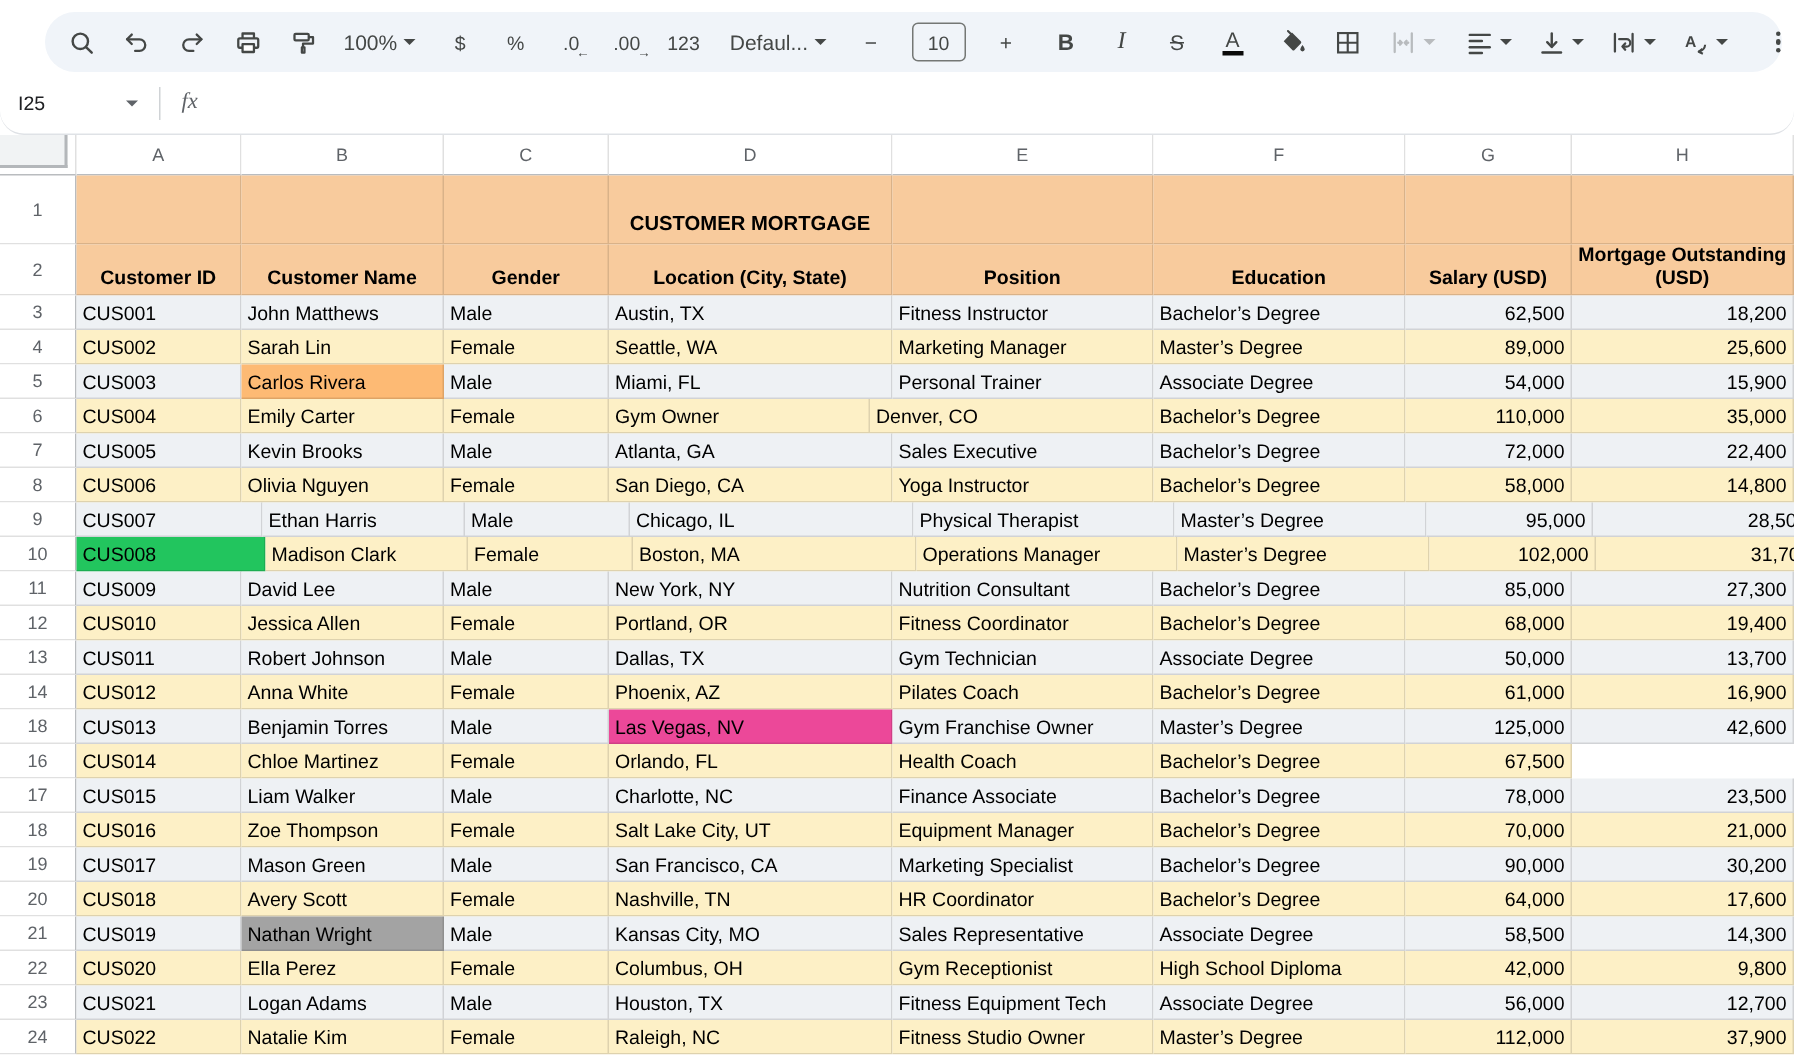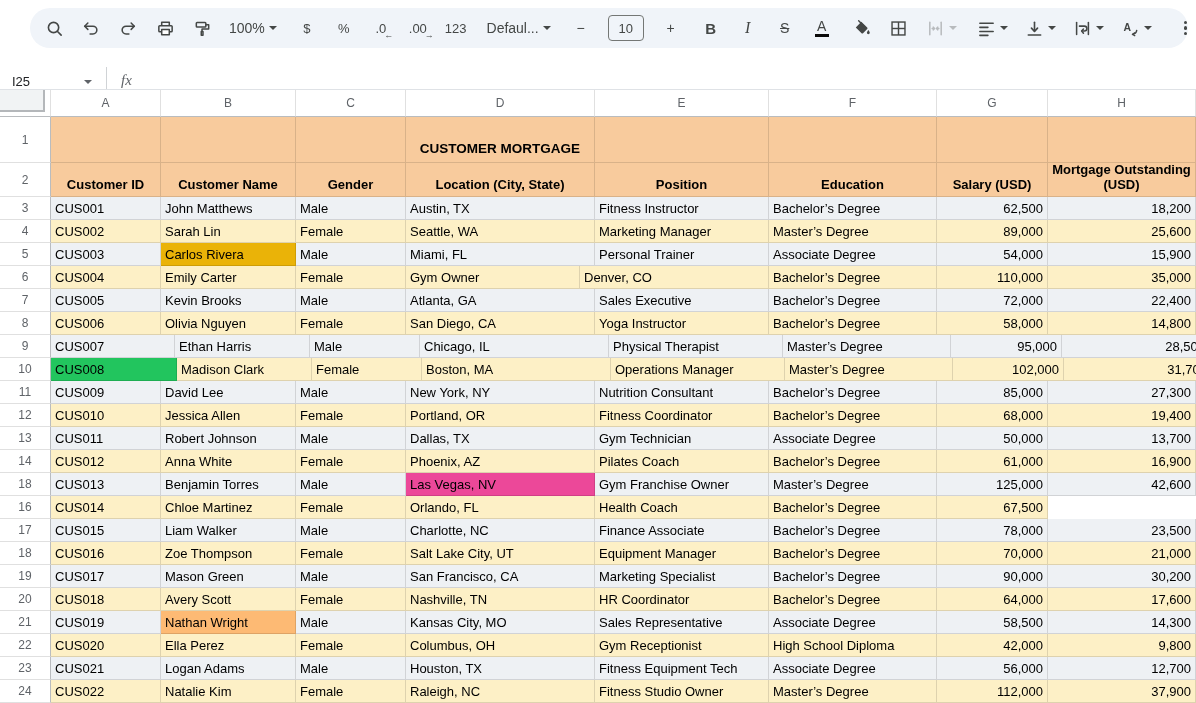--- a/index.html
+++ b/index.html
@@ -23,21 +23,21 @@
   .ital-i{font-style:italic;font-family:"Liberation Serif",serif;font-size:16px;}
   .strike-s{font-size:14px;text-decoration:line-through;}
   .a-color{display:flex;flex-direction:column;align-items:center;line-height:13px;}
   .a-color .glyph{font-size:14px;font-weight:500;}
   .a-color .bar{width:14px;height:3px;background:#0a0a0a;margin-top:1px;}
   .fontsize-box{width:34px;height:24px;border:1px solid #747775;border-radius:4px;display:flex;align-items:center;justify-content:center;font-size:13px;background:#f0f4f9;}
   .dots{display:flex;flex-direction:column;gap:2.5px;padding:0 4px;}
   .dots i{width:3.2px;height:3.2px;border-radius:50%;background:#444746;display:block;}
 
   
-  .formula-bar{height:41px;border-bottom:1px solid #dfe2e6;display:flex;align-items:flex-end;background:#fff;}
+  .formula-bar{height:41px;border-bottom:1px solid #dfe2e6;display:flex;align-items:center;background:#fff;border-radius:16px;}
   .name-box{width:86px;padding-left:12px;font-size:13px;color:#202124;display:flex;align-items:center;justify-content:space-between;cursor:pointer;}
   .name-caret{width:0;height:0;border-left:4px solid transparent;border-right:4px solid transparent;border-top:4.5px solid #5f6368;margin-right:6px;}
   .fdiv{width:1px;height:22px;background:#d0d3d6;margin:0 6px 0 8px;}
   .fx{font-family:"Liberation Serif",serif;font-style:italic;font-size:15px;color:#5f6368;padding-left:8px;cursor:text;}
 
   
   .sheet{width:1196px;}
   .r{display:flex;}
   .c{box-sizing:border-box;flex:none;border-right:1px solid rgba(0,0,0,0.12);border-bottom:1px solid rgba(0,0,0,0.12);overflow:hidden;white-space:nowrap;}
   .colrow{height:27px;}
@@ -269,21 +269,21 @@
         <div class="c cell al" style="width: 110px; background: rgb(253, 240, 198);">Female</div>
         <div class="c cell al" style="width: 189px; background: rgb(253, 240, 198);">Seattle, WA</div>
         <div class="c cell al" style="width: 174px; background: rgb(253, 240, 198);">Marketing Manager</div>
         <div class="c cell al" style="width: 168px; background: rgb(253, 240, 198);">Master’s Degree</div>
         <div class="c cell ar" style="width: 111px; background: rgb(253, 240, 198);">89,000</div>
         <div class="c cell ar" style="width: 148px; background: rgb(253, 240, 198);">25,600</div>
       </div>
       <div class="r" style="height: 23px;">
         <div class="c rowhead" style="width: 51px;">5</div>
         <div class="c cell al" style="width: 110px; background: rgb(238, 241, 244);">CUS003</div>
-        <div class="c cell al" style="width: 135px; background: #eab308;">Carlos Rivera</div>
+        <div class="c cell al" style="width: 135px; background: #fdba74;">Carlos Rivera</div>
         <div class="c cell al" style="width: 110px; background: rgb(238, 241, 244);">Male</div>
         <div class="c cell al" style="width: 189px; background: rgb(238, 241, 244);">Miami, FL</div>
         <div class="c cell al" style="width: 174px; background: rgb(238, 241, 244);">Personal Trainer</div>
         <div class="c cell al" style="width: 168px; background: rgb(238, 241, 244);">Associate Degree</div>
         <div class="c cell ar" style="width: 111px; background: rgb(238, 241, 244);">54,000</div>
         <div class="c cell ar" style="width: 148px; background: rgb(238, 241, 244);">15,900</div>
       </div>
       <div class="r" style="height: 23px;">
         <div class="c rowhead" style="width: 51px;">6</div>
         <div class="c cell al" style="width: 110px; background: rgb(253, 240, 198);">CUS004</div>
@@ -444,21 +444,21 @@
         <div class="c cell al" style="width: 110px; background: rgb(253, 240, 198);">Female</div>
         <div class="c cell al" style="width: 189px; background: rgb(253, 240, 198);">Nashville, TN</div>
         <div class="c cell al" style="width: 174px; background: rgb(253, 240, 198);">HR Coordinator</div>
         <div class="c cell al" style="width: 168px; background: rgb(253, 240, 198);">Bachelor’s Degree</div>
         <div class="c cell ar" style="width: 111px; background: rgb(253, 240, 198);">64,000</div>
         <div class="c cell ar" style="width: 148px; background: rgb(253, 240, 198);">17,600</div>
       </div>
       <div class="r" style="height: 23px;">
         <div class="c rowhead" style="width: 51px;">21</div>
         <div class="c cell al" style="width: 110px; background: rgb(238, 241, 244);">CUS019</div>
-        <div class="c cell al" style="width: 135px; background: #fdba74;">Nathan Wright</div>
+        <div class="c cell al" style="width: 135px; background: #a3a3a3;">Nathan Wright</div>
         <div class="c cell al" style="width: 110px; background: rgb(238, 241, 244);">Male</div>
         <div class="c cell al" style="width: 189px; background: rgb(238, 241, 244);">Kansas City, MO</div>
         <div class="c cell al" style="width: 174px; background: rgb(238, 241, 244);">Sales Representative</div>
         <div class="c cell al" style="width: 168px; background: rgb(238, 241, 244);">Associate Degree</div>
         <div class="c cell ar" style="width: 111px; background: rgb(238, 241, 244);">58,500</div>
         <div class="c cell ar" style="width: 148px; background: rgb(238, 241, 244);">14,300</div>
       </div>
       <div class="r" style="height: 23px;">
         <div class="c rowhead" style="width: 51px;">22</div>
         <div class="c cell al" style="width: 110px; background: rgb(253, 240, 198);">CUS020</div>

